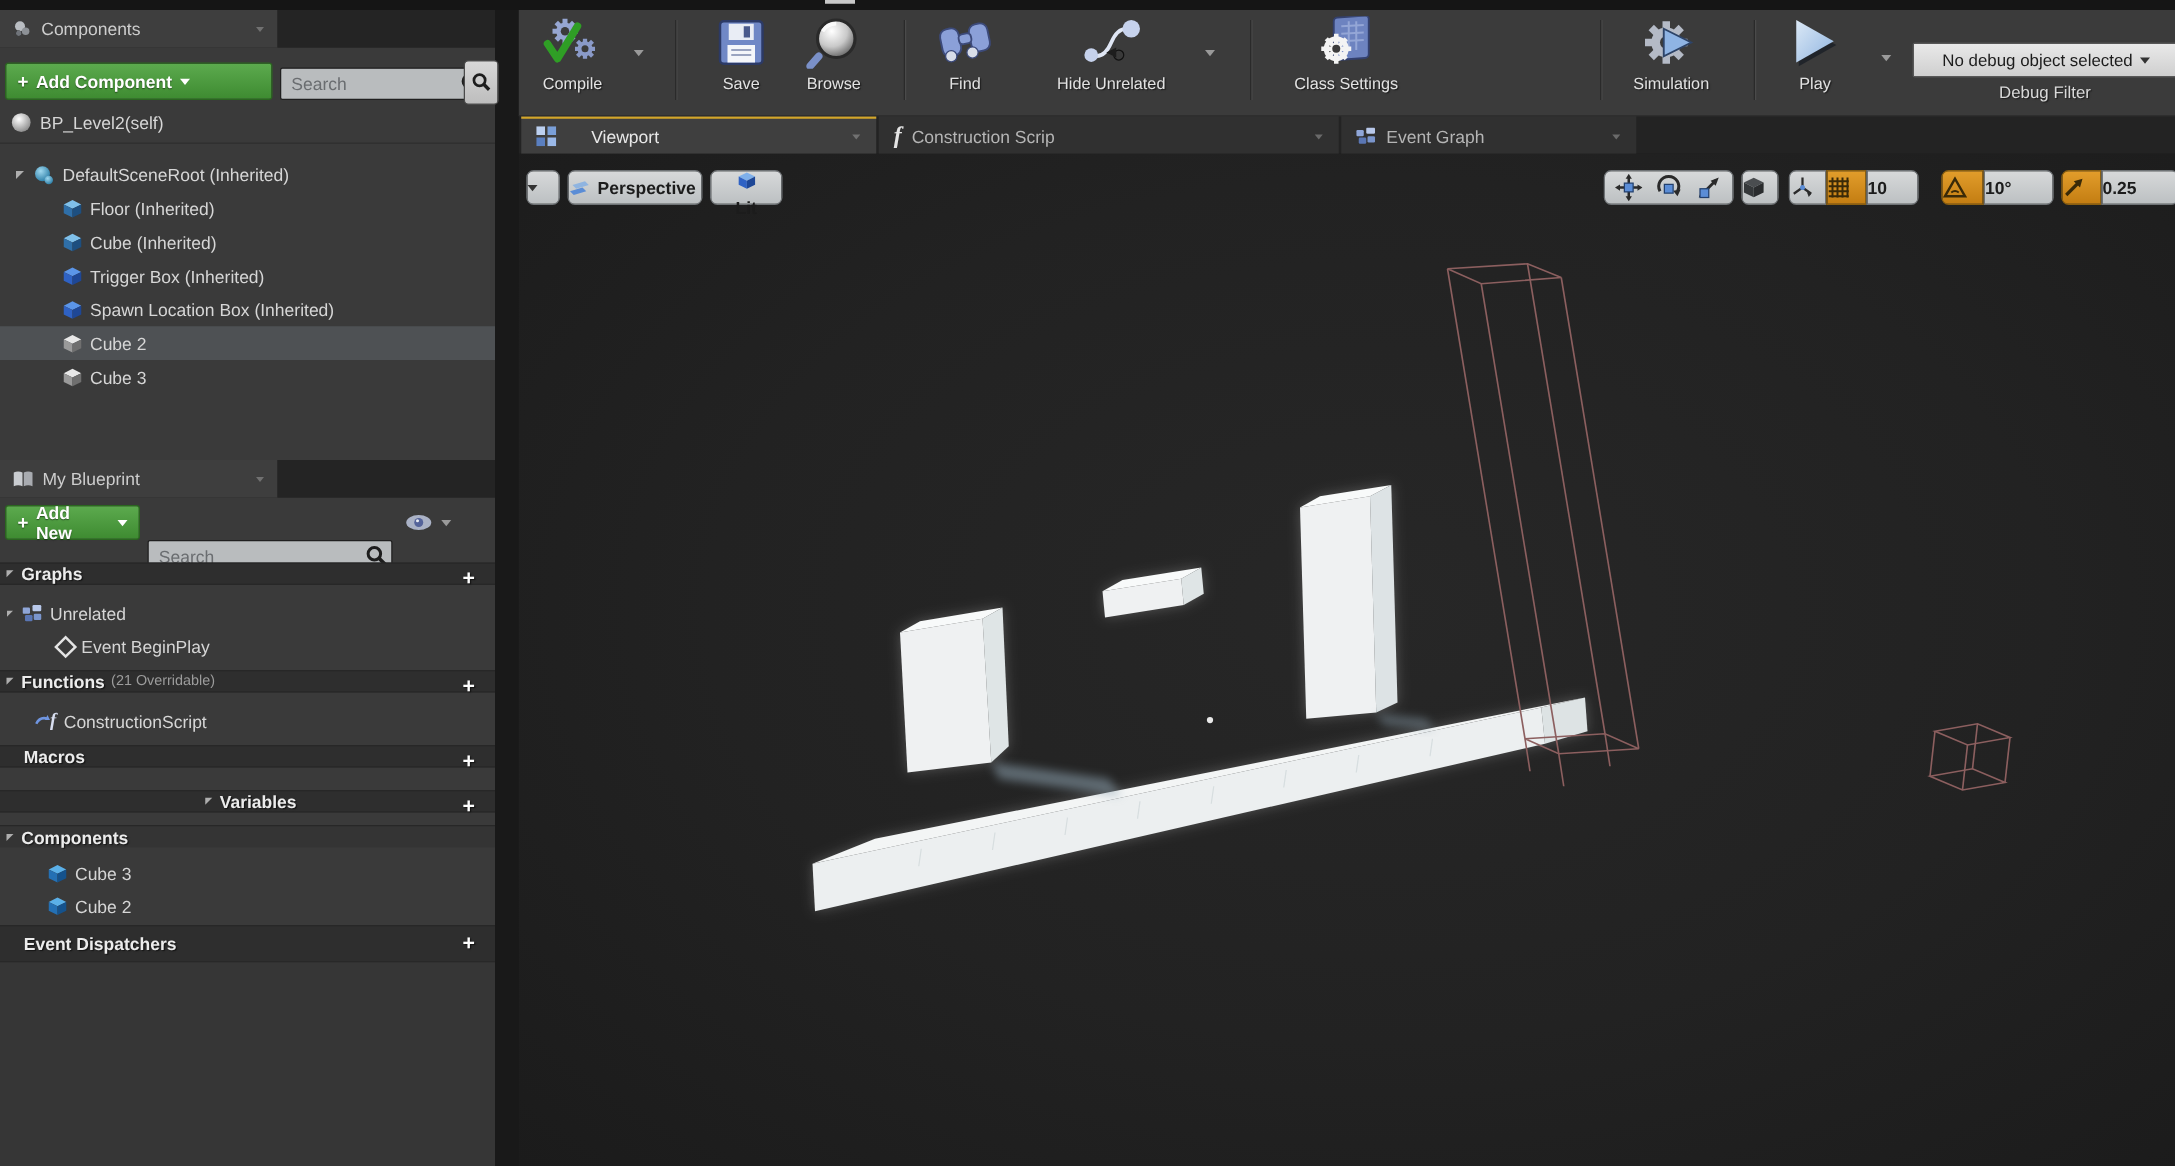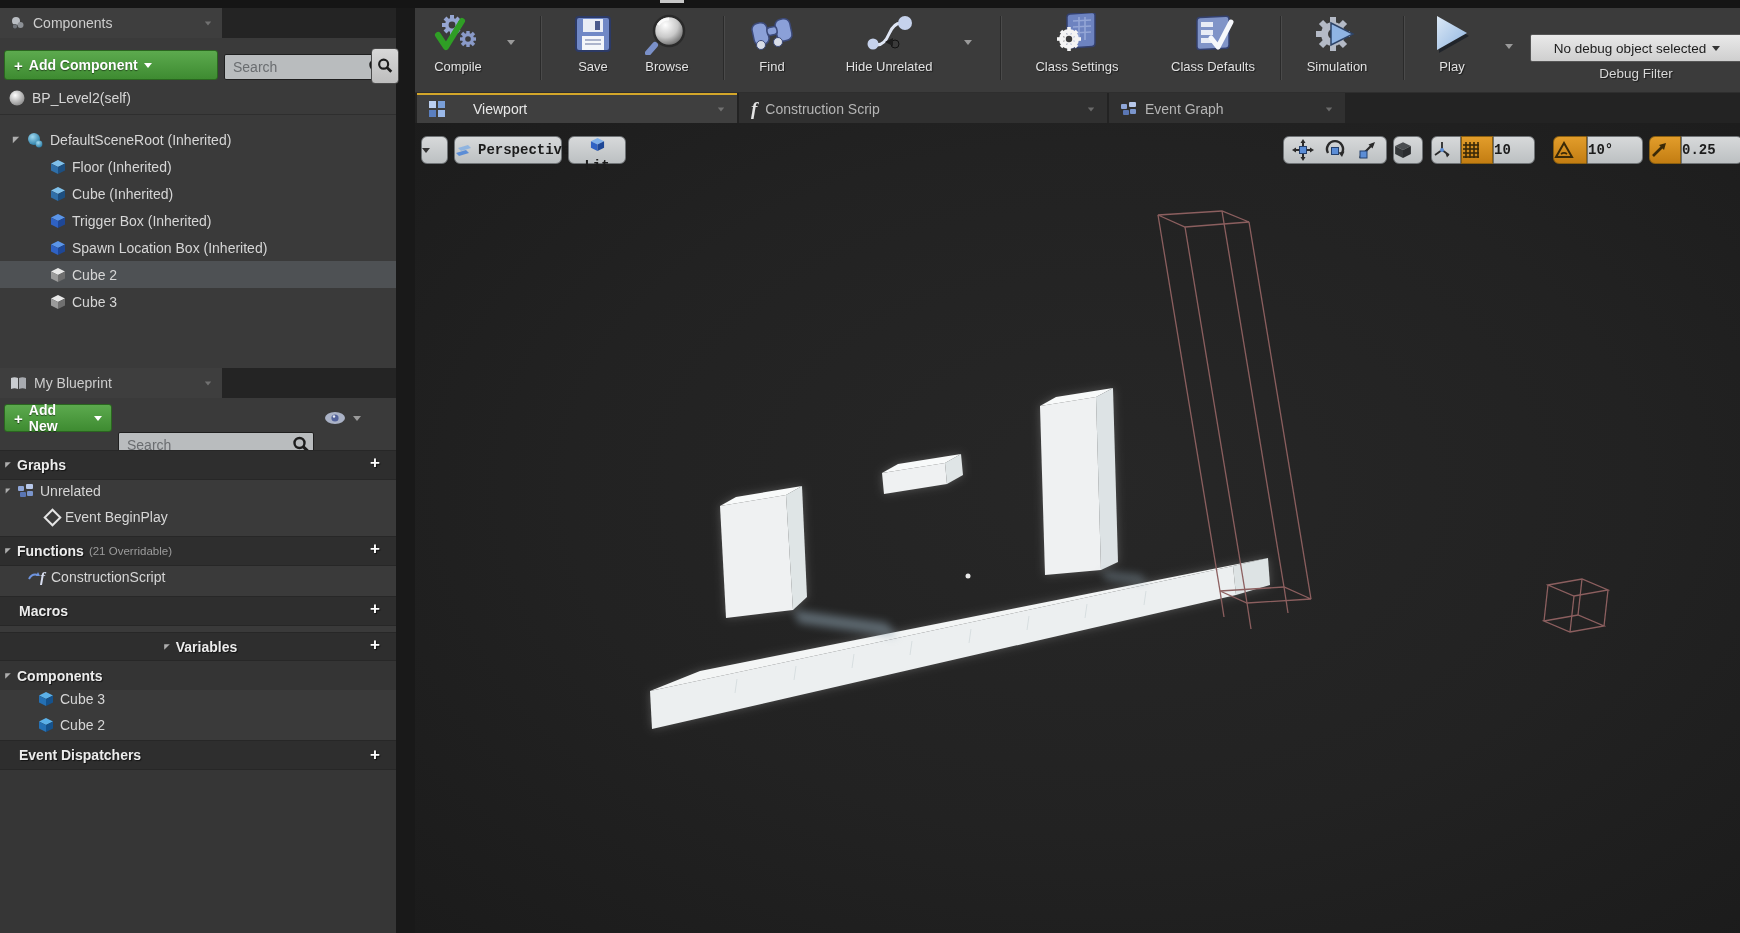--- a/index.html
+++ b/index.html
@@ -21,42 +21,42 @@
   .searchwrap{position:relative;}
   .searchwrap input{width:100%;height:100%;box-sizing:border-box;background:#b9bcbe;border:1px solid #1f1f1f;border-radius:2px;padding:0 26px 0 8px;font-size:14px;color:#333;font-family:"Liberation Sans",sans-serif;}
   .searchwrap input::placeholder{color:#6a6d70;}
   .mag{position:absolute;right:3px;top:50%;transform:translateY(-50%);}
   
   #leftpanel{left:0;top:8px;width:396px;height:925px;background:#3a3a3a;}
   .ptabrow{position:absolute;left:0;width:396px;height:30px;display:flex;background:#242424;}
   .ptabrow .tab{width:222px;font-size:14px;}
   .trow{position:absolute;left:0;width:396px;height:27px;display:flex;align-items:center;gap:6px;color:#d6d6d6;}
   .trow.sel{background:#4e5154;}
-  .sech{position:absolute;left:0;width:396px;height:30px;background:#2e2e2e;display:flex;align-items:center;gap:5px;padding-left:4px;box-sizing:border-box;font-weight:bold;color:#ececec;text-shadow:1px 1px 1px rgba(0,0,0,.6);border-top:1px solid #272727;border-bottom:1px solid #272727;}
+  .sech{position:absolute;left:0;width:396px;height:18px;background:#2e2e2e;display:flex;align-items:center;gap:5px;padding-left:4px;box-sizing:border-box;font-weight:bold;color:#ececec;text-shadow:1px 1px 1px rgba(0,0,0,.6);border-top:1px solid #272727;border-bottom:1px solid #272727;}
   .sech .plus{position:absolute;right:16px;top:3px;color:#fff;font-weight:bold;font-size:17px;line-height:1;}
   .mrow{position:absolute;left:0;width:396px;height:26px;display:flex;align-items:center;gap:6px;color:#d6d6d6;}
   .note{font-weight:normal;font-size:11.5px;color:#9c9c9c;text-shadow:none;}
   
   #vdivider{left:396px;top:8px;width:19px;height:925px;background:#191919;}
   
   #main{left:415px;top:8px;width:1325px;height:925px;display:flex;flex-direction:column;}
   #maintabrow{height:28px;display:flex;background:#232323;}
   #maintabrow .tab{width:218px;margin-left:2px;font-size:14px;}
   #toolbar{height:84px;background:#3b3b3b;position:relative;border-bottom:1px solid #2e2e2e;}
   .tb{position:absolute;top:5px;display:flex;flex-direction:column;align-items:center;gap:4px;color:#e2e2e2;font-size:13px;text-shadow:1px 1px 1px rgba(0,0,0,.55);}
   .tbico{height:42px;display:flex;align-items:center;justify-content:center;}
   .tsep{position:absolute;top:8px;width:1px;height:64px;background:#2a2a2a;box-shadow:1px 0 0 #4a4a4a;}
   .tbcaret{position:absolute;}
   #debugbox{position:absolute;left:1115px;top:26px;width:212px;height:26px;background:linear-gradient(#e9e9e9,#cfcfcf);border:1px solid #555;border-radius:2px;display:flex;align-items:center;justify-content:center;gap:6px;color:#1c1c1c;font-size:13.5px;}
   #debuglabel{position:absolute;left:1115px;top:58px;width:212px;text-align:center;color:#d8d8d8;font-size:13.5px;text-shadow:1px 1px 1px rgba(0,0,0,.55);}
   #doctabs{height:30px;background:#232323;display:flex;}
   .dtab{display:flex;align-items:center;gap:8px;padding:0 12px;box-sizing:border-box;background:#303030;color:#b5b5b5;font-size:14px;border-top:2px solid transparent;margin-right:2px;}
   .dtab.active{background:#3f3f3f;color:#e8e8e8;border-top:2px solid #d3a62a;}
   #viewport{flex:1;position:relative;background:radial-gradient(ellipse at 52% 45%,#272727 0%,#222222 55%,#1b1b1b 100%);overflow:hidden;}
-  .vbtn{position:absolute;top:13px;height:28px;display:flex;align-items:center;justify-content:space-between;gap:6px;background:linear-gradient(#d7d9da,#bcc0c2);border:1px solid #6f7376;border-radius:6px;color:#1c1c1c;font-weight:bold;font-size:14px;box-sizing:border-box;font-family:Liberation Mono, monospace;}
+  .vbtn{position:absolute;top:13px;height:28px;display:flex;align-items:center;justify-content:flex-start;gap:6px;background:linear-gradient(#d7d9da,#bcc0c2);border:1px solid #6f7376;border-radius:6px;color:#1c1c1c;font-weight:bold;font-size:14px;box-sizing:border-box;}
   .vbtn.orange{background:linear-gradient(#e29d2b,#c37d12);border-color:#8a5f10;}
   .vbtn.val{font-weight:600;}
   .icostack{display:flex;align-items:center;gap:10px;padding:0 8px;}
   svg{display:block;}
 </style>
 </head>
 <body>
 
 <div id="app">
   <div class="abs" id="topstrip"></div>
@@ -422,34 +422,20 @@
                   <line x1="2" y1="26" x2="26" y2="26"></line>
                   <line x1="6" y1="18" x2="22" y2="34"></line>
                   <line x1="22" y1="18" x2="6" y2="34"></line>
                 </g>
                 <circle cx="14" cy="26" r="3.2" fill="#3b3b3b"></circle>
               </g>
             </svg>
         </span>
         <span>Class Settings</span>
       </div>
-      <div class="tb" style="left:743px;width:110px;">
-        <span class="tbico">
-          <svg width="44" height="40" viewBox="0 0 44 40">
-              <rect x="6" y="4" width="32" height="32" rx="3" fill="#8094c8" stroke="#33406e" stroke-width="1.5" transform="skewY(-3)"></rect>
-              <g fill="#e8ecf6">
-                <rect x="10" y="8" width="12" height="5"></rect>
-                <rect x="10" y="16" width="12" height="5"></rect>
-                <rect x="10" y="24" width="12" height="5"></rect>
-              </g>
-              <path d="M20,24 L27,33 L40,8" fill="none" stroke="#f6f8fc" stroke-width="5" stroke-linecap="round" stroke-linejoin="round"></path>
-            </svg>
-        </span>
-        <span>Class Defaults</span>
-      </div>
       <div class="tsep" style="left:865px;"></div>
 
       <div class="tb" style="left:872px;width:100px;">
         <span class="tbico">
           <svg width="44" height="42" viewBox="0 0 44 42">
               <g fill="#b4bac6">
                 <circle cx="18" cy="21" r="12"></circle>
                 <g stroke="#b4bac6" stroke-width="6">
                   <line x1="18" y1="4" x2="18" y2="38"></line>
                   <line x1="1" y1="21" x2="35" y2="21"></line>
@@ -483,21 +469,21 @@
       <span class="caret tbcaret" style="left:1090px;top:36px;"></span>
 
       <div id="debugbox">
         <span>No debug object selected</span>
         <span class="caret dark"></span>
       </div>
       <div id="debuglabel">Debug Filter</div>
     </div>
 
     <div id="doctabs">
-      <div class="dtab active" style="width:320px;margin-left:2px;gap:28px;">
+      <div class="dtab active" style="width:284px;margin-left:2px;gap:28px;">
         <span>
           <svg width="16" height="16" viewBox="0 0 16 16">
               <rect x="0" y="0" width="7" height="7" fill="#bcd0f0"></rect>
               <rect x="9" y="0" width="7" height="7" fill="#7a9fd8"></rect>
               <rect x="0" y="9" width="7" height="7" fill="#5a7fc0"></rect>
               <rect x="9" y="9" width="7" height="7" fill="#9ab8e8"></rect>
             </svg>
         </span>
         <span>Viewport</span>
         <span class="caret tabmini"></span>

